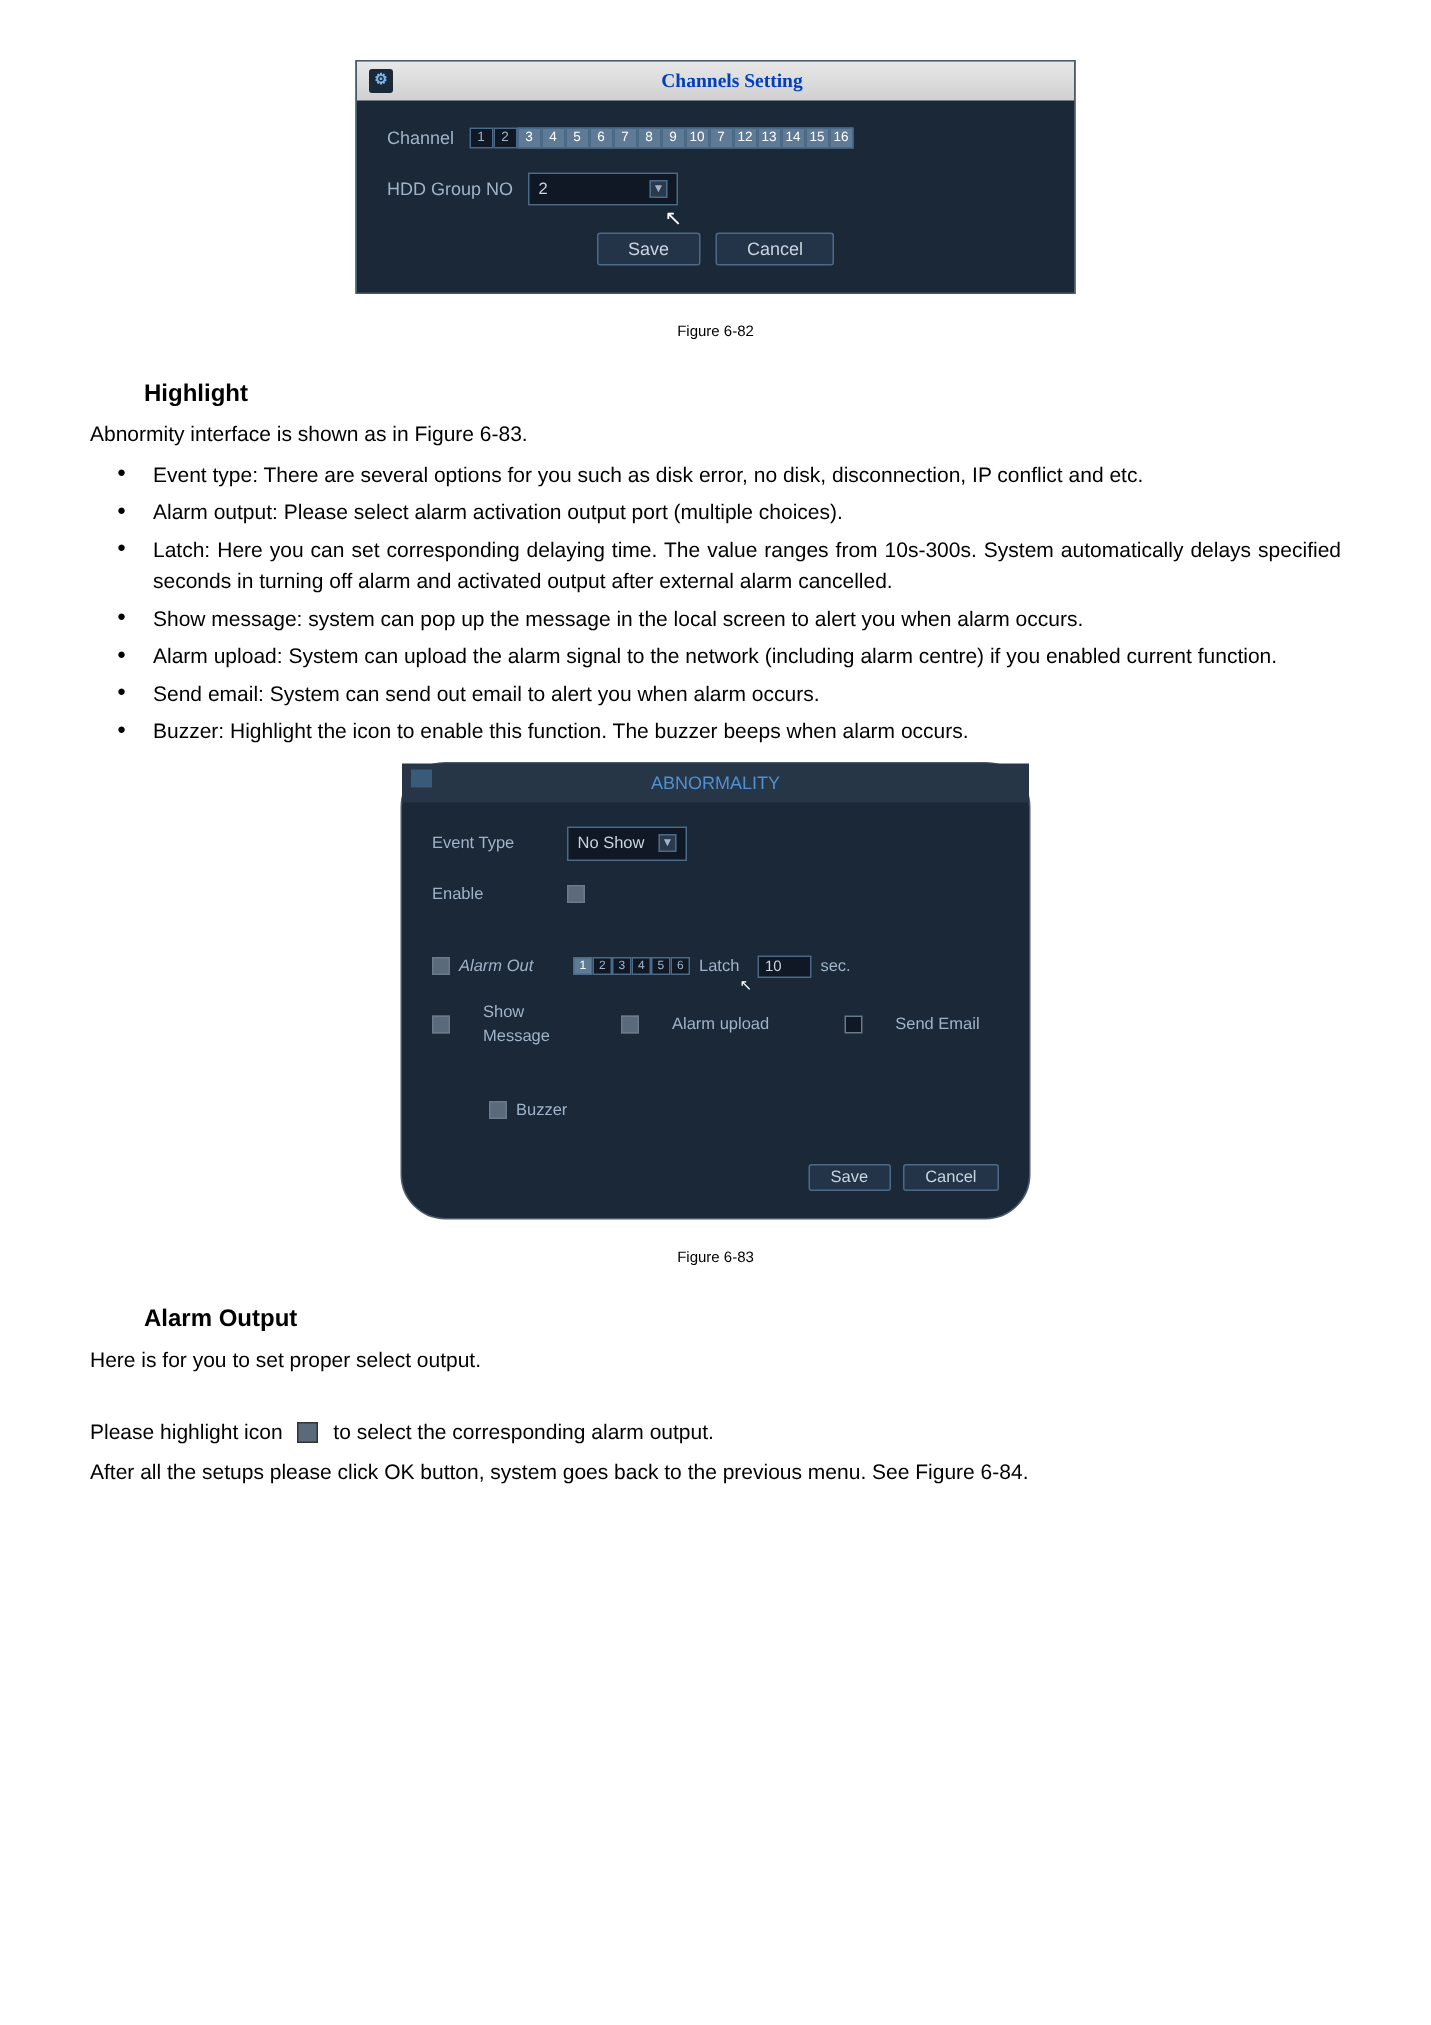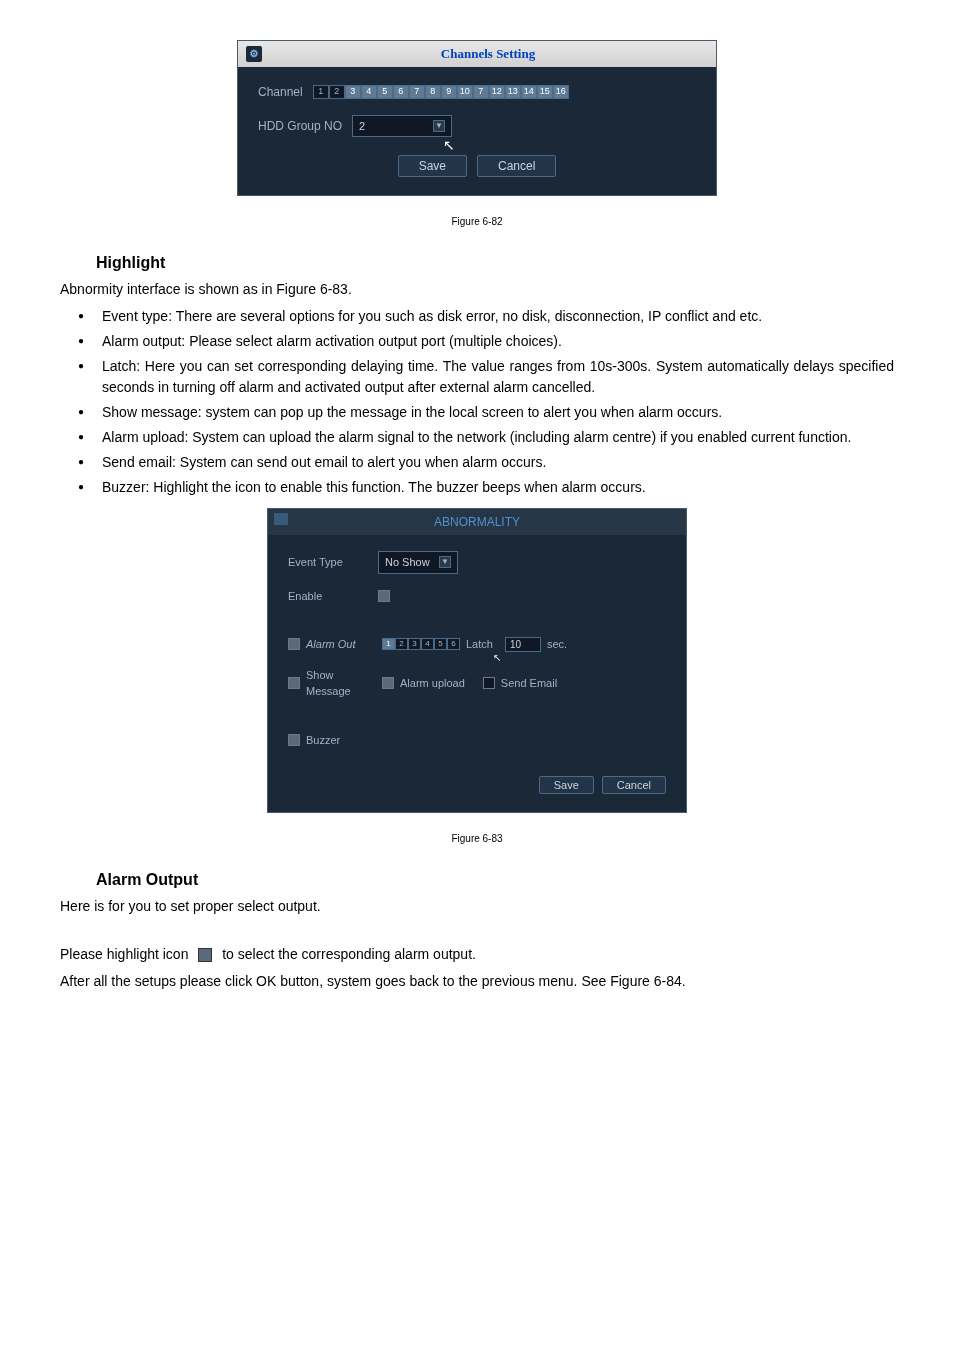--- a/index.html
+++ b/index.html
@@ -12,21 +12,21 @@
       padding: 40px 60px;
       line-height: 1.5;
     }
     .dialog {
       background: #1a2838;
       border: 1px solid #4a5a6a;
       margin: 0 auto;
       color: #c8d4e0;
     }
     .dialog-1 { width: 480px; }
-    .dialog-2 { width: 420px; }
+    .dialog-2 { width: 420px; border-radius: 30px; }
     .titlebar {
       background: linear-gradient(#e8e8e8, #d0d0d0);
       color: #0040c0;
       font-size: 13px;
       font-weight: bold;
       padding: 3px 8px;
       display: flex;
       align-items: center;
       gap: 6px;
     }
@@ -225,33 +225,33 @@
           <span class="chnum unsel" style="width: 13px; height: 12px; font-size: 8px;">6</span>
         </span>
       <span class="small-label">Latch</span>
       <span style="position:relative;">
         <span class="cursor-icon" style="top:6px;left:-6px;font-size:10px;">↖</span>
       </span>
       <input class="text-input" value="10" style="">
       <span class="small-label">sec.</span>
     </div>
 
-    <div class="row" style="gap:6px;">
+    <div class="row" style="gap:22px;">
       <span class="chbox"></span>
       <span style="width:70px;" class="small-label">Show Message</span>
       <span class="chbox"></span>
       <span class="small-label">Alarm upload</span>
       <span style="width:6px;"></span>
       <span class="chbox" style="background:#0f1824;"></span>
       <span class="small-label">Send Email</span>
     </div>
 
     <div style="height:18px;"></div>
 
-    <div class="row" style="gap:6px;">
+    <div class="row" style="gap:6px;margin-left:38px;">
       <span class="chbox"></span>
       <span class="small-label">Buzzer</span>
     </div>
 
     <div class="btns-right">
       <button class="btn" style="padding:2px 14px;font-size:11px;">Save</button>
       <button class="btn" style="padding:2px 14px;font-size:11px;">Cancel</button>
     </div>
   </div>
 </div>

